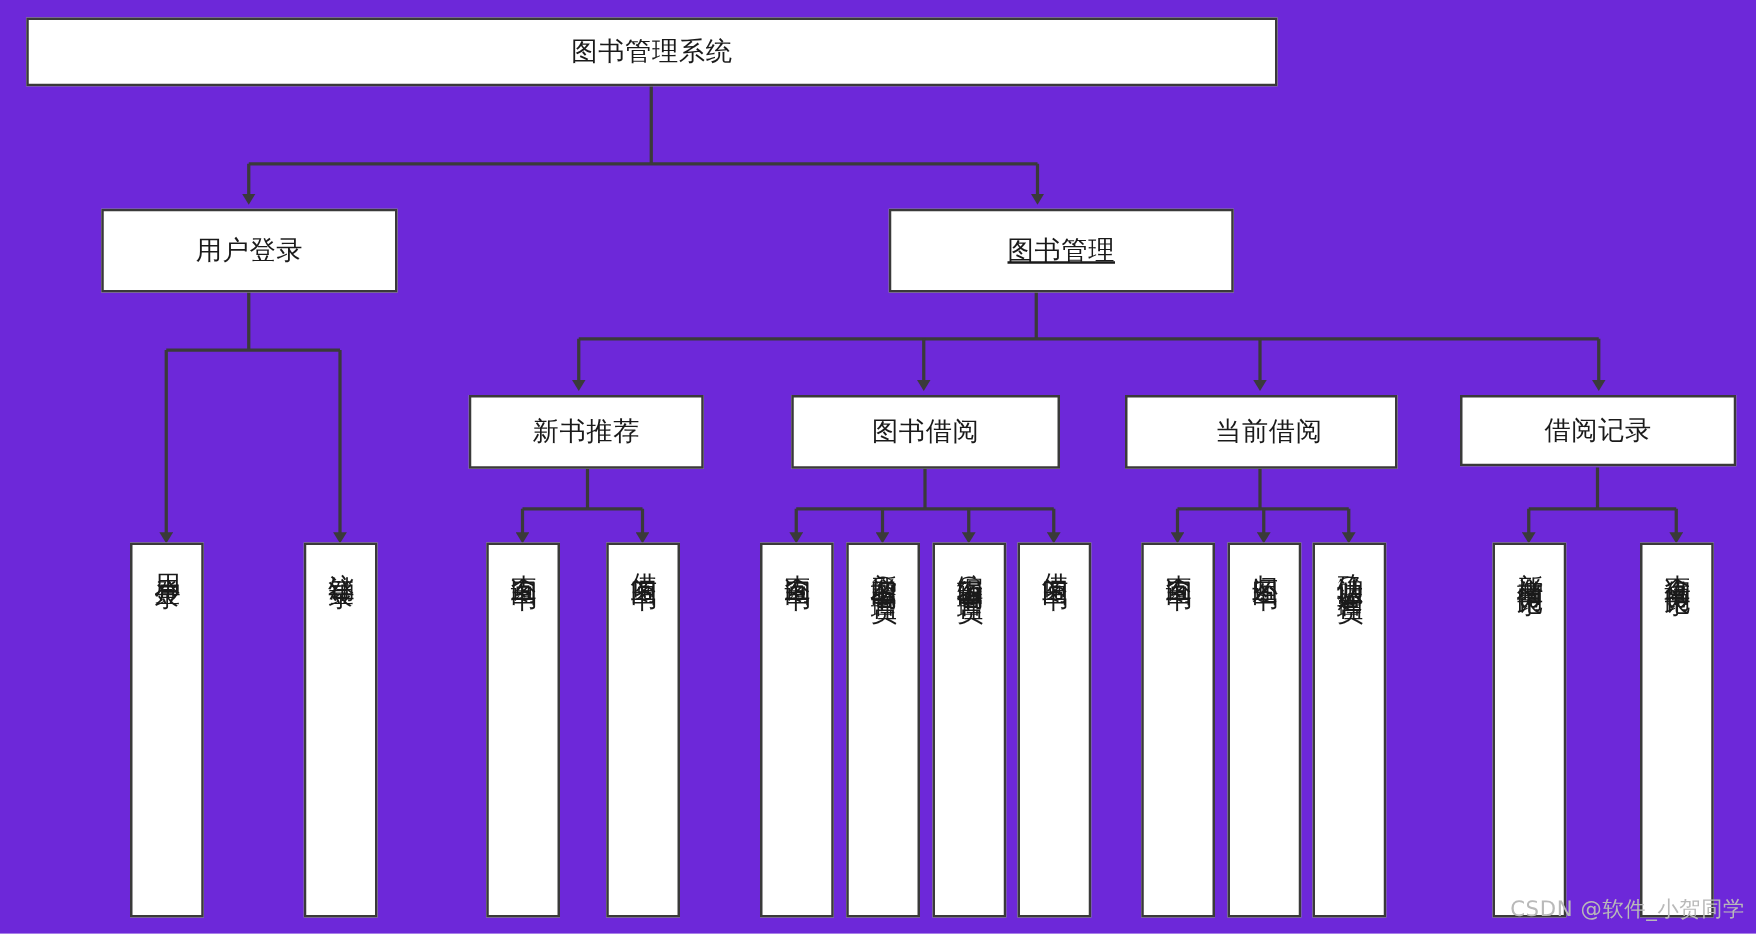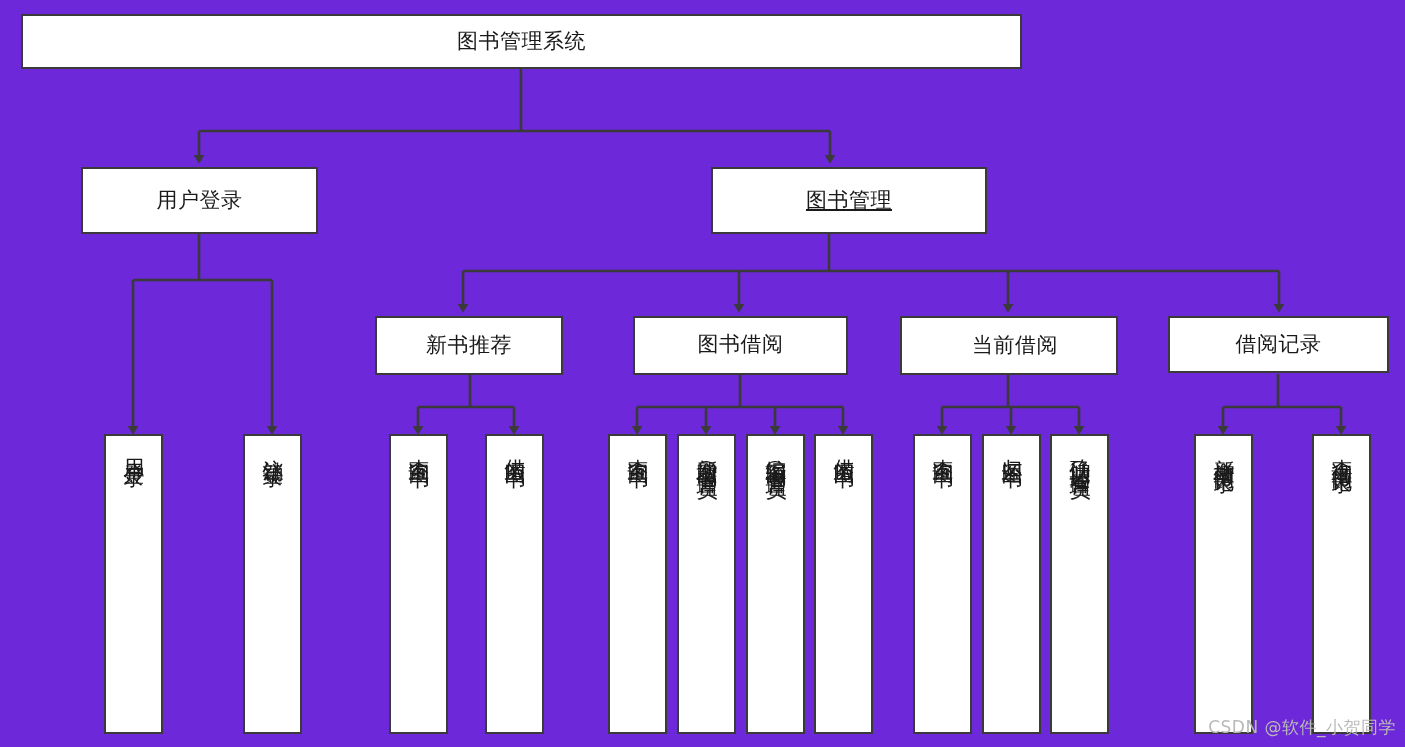--- a/index.html
+++ b/index.html
@@ -134,21 +134,21 @@
   </div>
 
   <div class="node horizontal" style="left:711px; top:167px; width:276px; height:67px;text-decoration:underline;">
     <span class="label">图书管理</span>
   </div>
 
   <div class="node horizontal" style="left:375px; top:316px; width:188px; height:59px;">
     <span class="label">新书推荐</span>
   </div>
 
-  <div class="node horizontal" style="left:633px; top:316px; width:215px; height:59px;font-family:Liberation Mono, monospace;">
+  <div class="node horizontal" style="left:633px; top:316px; width:215px; height:59px;">
     <span class="label">图书借阅</span>
   </div>
 
   <div class="node horizontal" style="left:900px; top:316px; width:218px; height:59px;padding-left:12px;">
     <span class="label">当前借阅</span>
   </div>
 
   <div class="node horizontal" style="left:1168px; top:316px; width:221px; height:57px;">
     <span class="label">借阅记录</span>
   </div>

